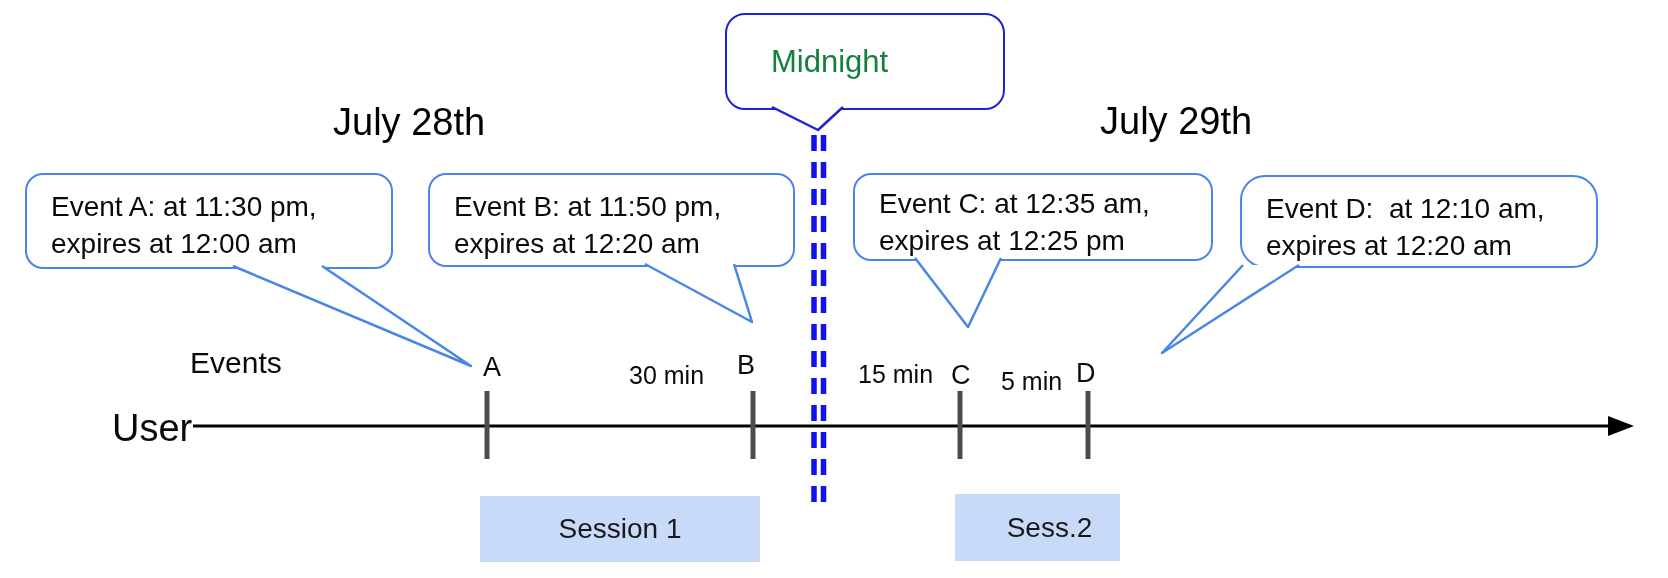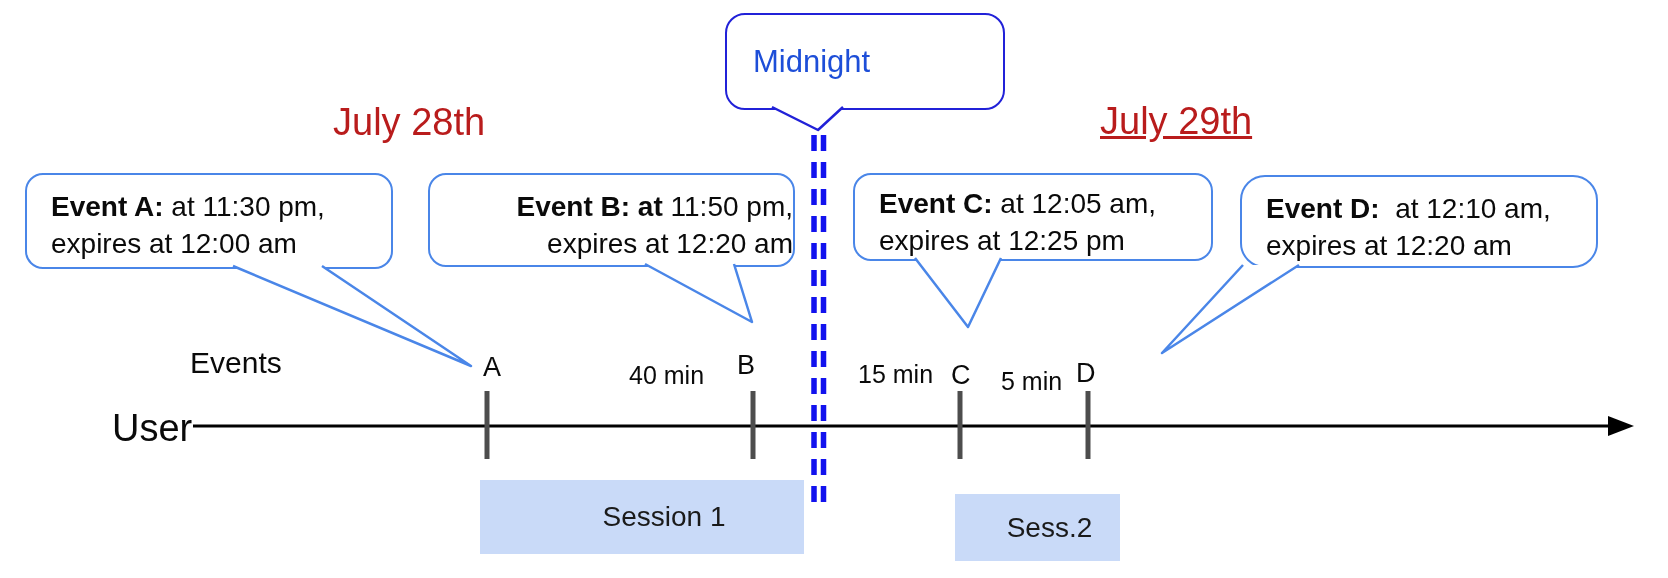--- a/index.html
+++ b/index.html
@@ -13,54 +13,54 @@
   }
   .abs{position:absolute;}
   
   .box-layer{z-index:1;}
   #wire-layer{position:absolute;left:0;top:0;z-index:2;}
   .text-layer{z-index:3;}
 
   
   .date-title{
     font-size:38px;
-    color:#b91c1c;
+    color:#000000;
     white-space:pre;
   }
 
   
   .midnight-bubble{
     left:725px;top:13px;width:280px;height:97px;
     border:2.5px solid #2121d8;
     border-radius:20px;
     background:#fff;
     box-sizing:border-box;
     display:flex;align-items:center;
-    padding-left:26px;
-    font-size:31px;color:#1d4ed8;
+    padding-left:44px;
+    font-size:31px;color:#15803d;
   }
 
   
   .callout{
     border:2.5px solid #4a86e8;
     border-radius:18px;
     background:#fff;
     box-sizing:border-box;
     padding:13px 0 0 24px;
   }
   .callout p{
     margin:0;
     font-size:28px;
     line-height:37px;
     color:#0a0a0a;
     white-space:pre;
   }
-  .callout .ttl{font-weight:bold;}
+  .callout .ttl{font-weight:normal;}
   #callout-a{left:25px;top:173px;width:368px;height:96px;}
-  #callout-b{left:428px;top:173px;width:367px;height:94px;text-align:right;}
+  #callout-b{left:428px;top:173px;width:367px;height:94px;}
   #callout-c{left:853px;top:173px;width:360px;height:88px;padding-top:10px;}
   #callout-d{left:1240px;top:175px;width:358px;height:93px;border-radius:25px;}
 
   
   .events-label{left:190px;top:346px;font-size:30px;color:#0a0a0a;text-align:center;}
   .user-label{left:112px;top:407px;font-size:38px;color:#0a0a0a;}
 
   
   .tick-letter{font-size:27px;color:#0a0a0a;}
   #tick-label-a{left:483px;top:352px;}
@@ -73,21 +73,21 @@
   #interval-20{left:629px;top:361px;}
   #interval-15{left:834px;top:360px;margin-left:24px;}
   #interval-5{left:1001px;top:367px;}
 
   
   .session-bar{
     background:#c9daf8;
     display:flex;align-items:center;justify-content:center;
     font-size:28px;color:#1a1a1a;
   }
-  #session-1{left:480px;top:480px;width:280px;height:74px;padding-left:44px;}
+  #session-1{left:480px;top:496px;width:280px;height:66px;}
   #session-2{left:955px;top:494px;width:141px;height:67px;padding-left:24px;}
 </style>
 </head>
 <body>
 
 <div id="canvas">
 
   <div class="abs box-layer midnight-bubble">
     <span>Midnight</span>
   </div>
@@ -96,21 +96,21 @@
     <p><span class="ttl">Event A:</span><span> at 11:30 pm,</span></p>
     <p>expires at 12:00 am</p>
   </div>
 
   <div class="abs box-layer callout" id="callout-b">
     <p><span class="ttl">Event B: at</span><span> 11:50 pm,</span></p>
     <p>expires at 12:20 am</p>
   </div>
 
   <div class="abs box-layer callout" id="callout-c">
-    <p><span class="ttl">Event C:</span><span> at 12:05 am,</span></p>
+    <p><span class="ttl">Event C:</span><span> at 12:35 am,</span></p>
     <p>expires at 12:25 pm</p>
   </div>
 
   <div class="abs box-layer callout" id="callout-d">
     <p><span class="ttl">Event D:</span><span>  at 12:10 am,</span></p>
     <p>expires at 12:20 am</p>
   </div>
 
   <svg id="wire-layer" width="1668" height="578" viewBox="0 0 1668 578">
 
@@ -126,31 +126,31 @@
     <line x1="193" y1="426" x2="1612" y2="426" stroke="#000000" stroke-width="3"></line>
     <polygon points="1608,416 1634,426 1608,436" fill="#000000"></polygon>
 
     <line x1="487" y1="391" x2="487" y2="459" stroke="#4d4d4d" stroke-width="5"></line>
     <line x1="753" y1="391" x2="753" y2="459" stroke="#4d4d4d" stroke-width="5"></line>
     <line x1="960" y1="391" x2="960" y2="459" stroke="#4d4d4d" stroke-width="5"></line>
     <line x1="1088" y1="391" x2="1088" y2="459" stroke="#4d4d4d" stroke-width="5"></line>
   </svg>
 
   <div class="abs text-layer date-title" style="left:333px;top:101px;">July 28th</div>
-  <div class="abs text-layer date-title" style="left:1100px;top:100px;text-decoration:underline;">July 29th</div>
+  <div class="abs text-layer date-title" style="left:1100px;top:100px;">July 29th</div>
 
   <div class="abs text-layer events-label">Events</div>
   <div class="abs text-layer user-label">User</div>
 
   <div class="abs text-layer tick-letter" id="tick-label-a">A</div>
   <div class="abs text-layer tick-letter" id="tick-label-b">B</div>
   <div class="abs text-layer tick-letter" id="tick-label-c">C</div>
   <div class="abs text-layer tick-letter" id="tick-label-d">D</div>
 
-  <div class="abs text-layer interval-label" id="interval-20">40 min</div>
+  <div class="abs text-layer interval-label" id="interval-20">30 min</div>
   <div class="abs text-layer interval-label" id="interval-15">15 min</div>
   <div class="abs text-layer interval-label" id="interval-5">5 min</div>
 
   <div class="abs text-layer session-bar" id="session-1">
     <span>Session 1</span>
   </div>
   <div class="abs text-layer session-bar" id="session-2">
     <span>Sess.2</span>
   </div>
 

